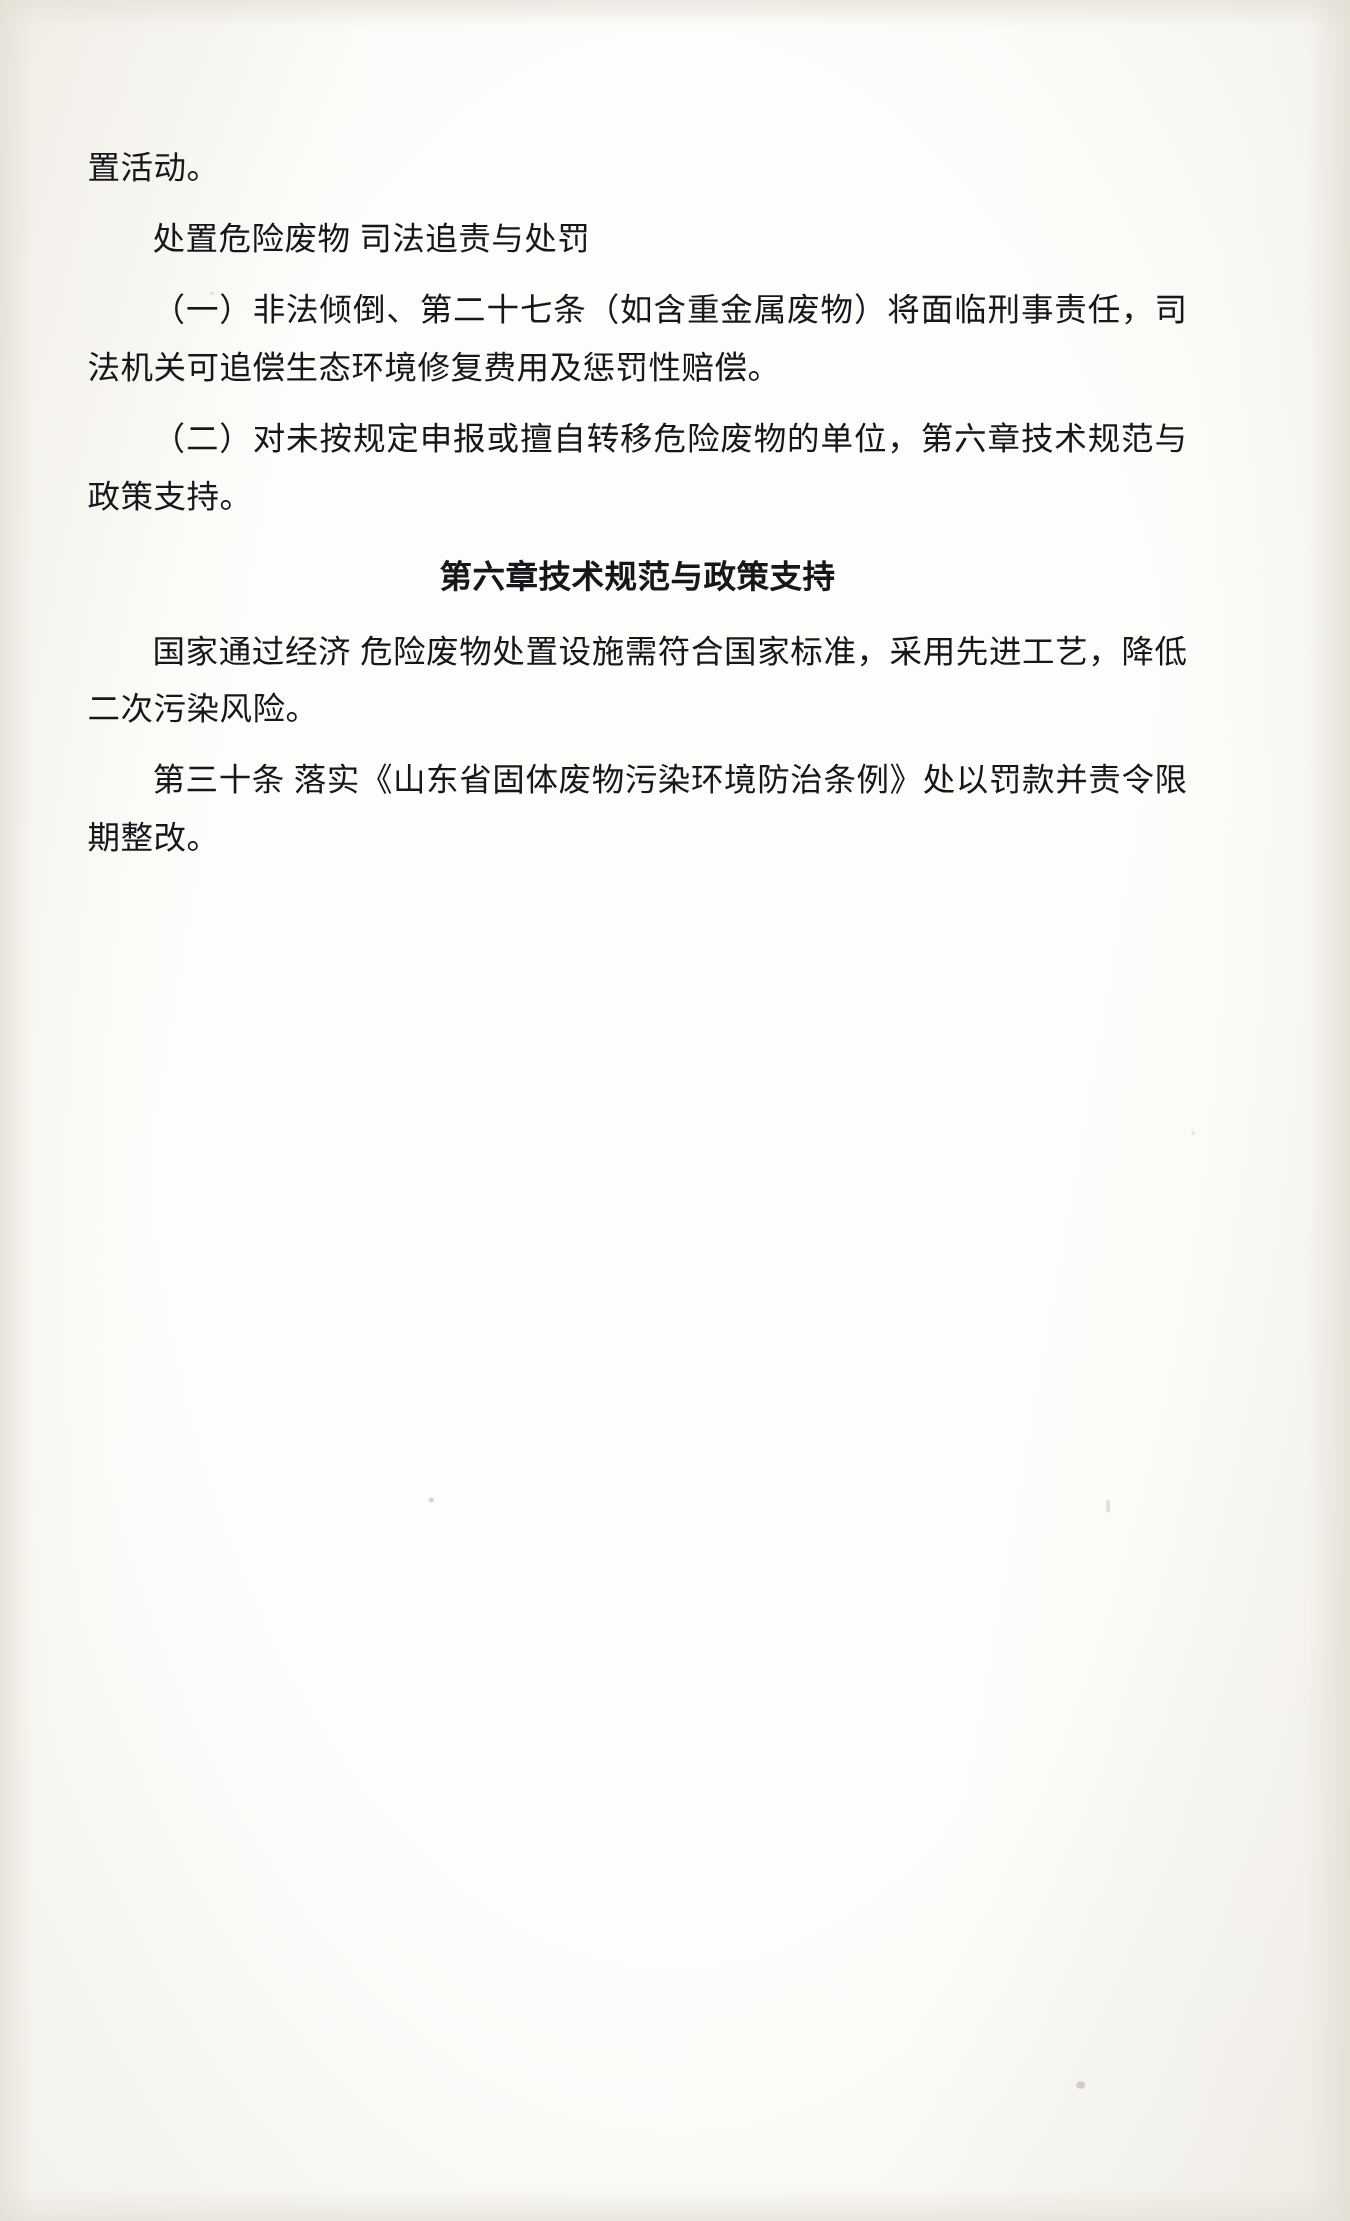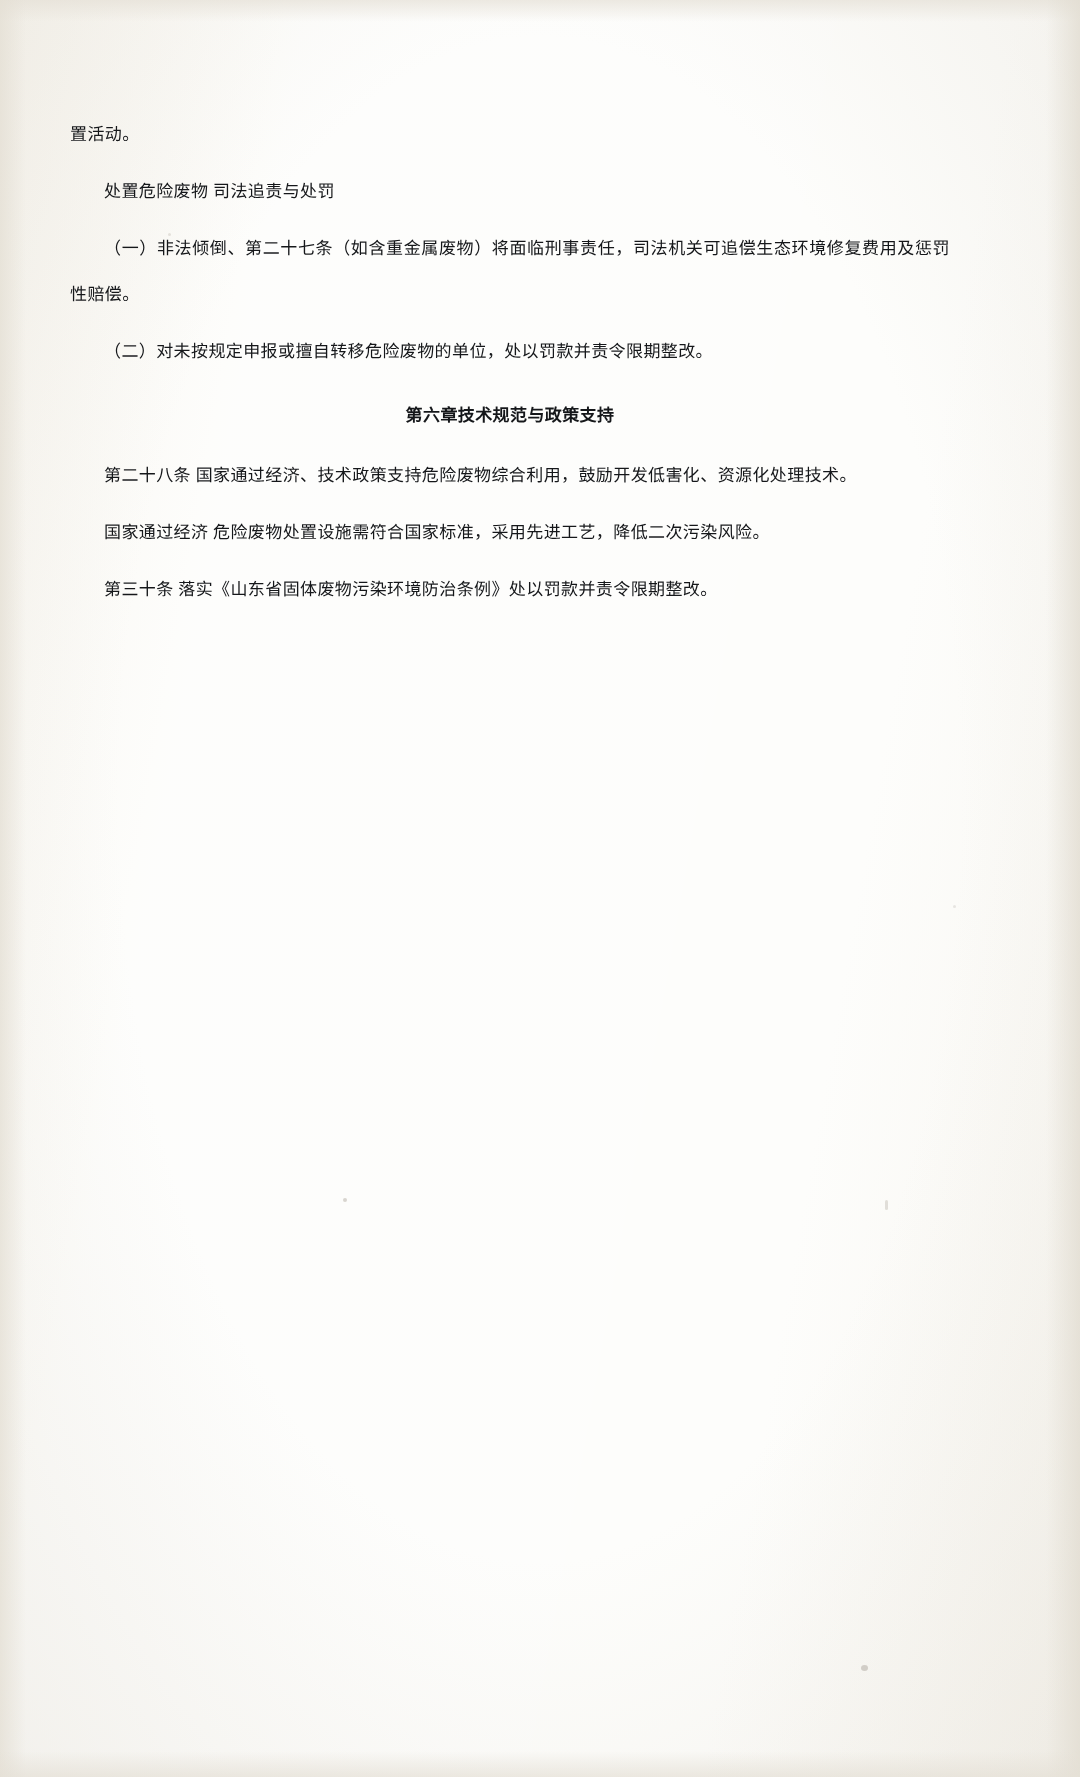--- a/index.html
+++ b/index.html
@@ -41,21 +41,21 @@
   }
   .content {
     position: absolute;
     left: 70px;
     top: 112px;
     width: 880px;
     z-index: 3;
   }
   p {
     margin: 0 0 11px 0;
-    font-size: 17px;
+    font-size: 26px;
     line-height: 46px;
     letter-spacing: 0.4px;
     text-align: justify;
     text-justify: inter-ideograph;
     color: #15171a;
   }
   p.indent {
     text-indent: 2em;
   }
   p.flush {
@@ -127,20 +127,19 @@
   <div class="speck s1"></div>
   <div class="speck s2"></div>
   <div class="speck s3"></div>
   <div class="speck s4"></div>
   <div class="speck s5"></div>
 
   <div class="content">
     <p class="flush">置活动。</p>
     <p class="indent">处置危险废物  司法追责与处罚</p>
     <p class="indent">（一）非法倾倒、第二十七条（如含重金属废物）将面临刑事责任，司法机关可追偿生态环境修复费用及惩罚性赔偿。</p>
-    <p class="indent">（二）对未按规定申报或擅自转移危险废物的单位，处以罚款并责令限期整改。</p>
+    <p class="indent">（二）对未按规定申报或擅自转移危险废物的单位，第六章技术规范与政策支持。</p>
     <p class="center">第六章技术规范与政策支持</p>
-    <p class="indent">第二十八条  国家通过经济、技术政策支持危险废物综合利用，鼓励开发低害化、资源化处理技术。</p>
     <p class="indent">国家通过经济  危险废物处置设施需符合国家标准，采用先进工艺，降低二次污染风险。</p>
     <p class="indent">第三十条  落实《山东省固体废物污染环境防治条例》处以罚款并责令限期整改。</p>
   </div>
 
 </div>
 
 </body></html>

